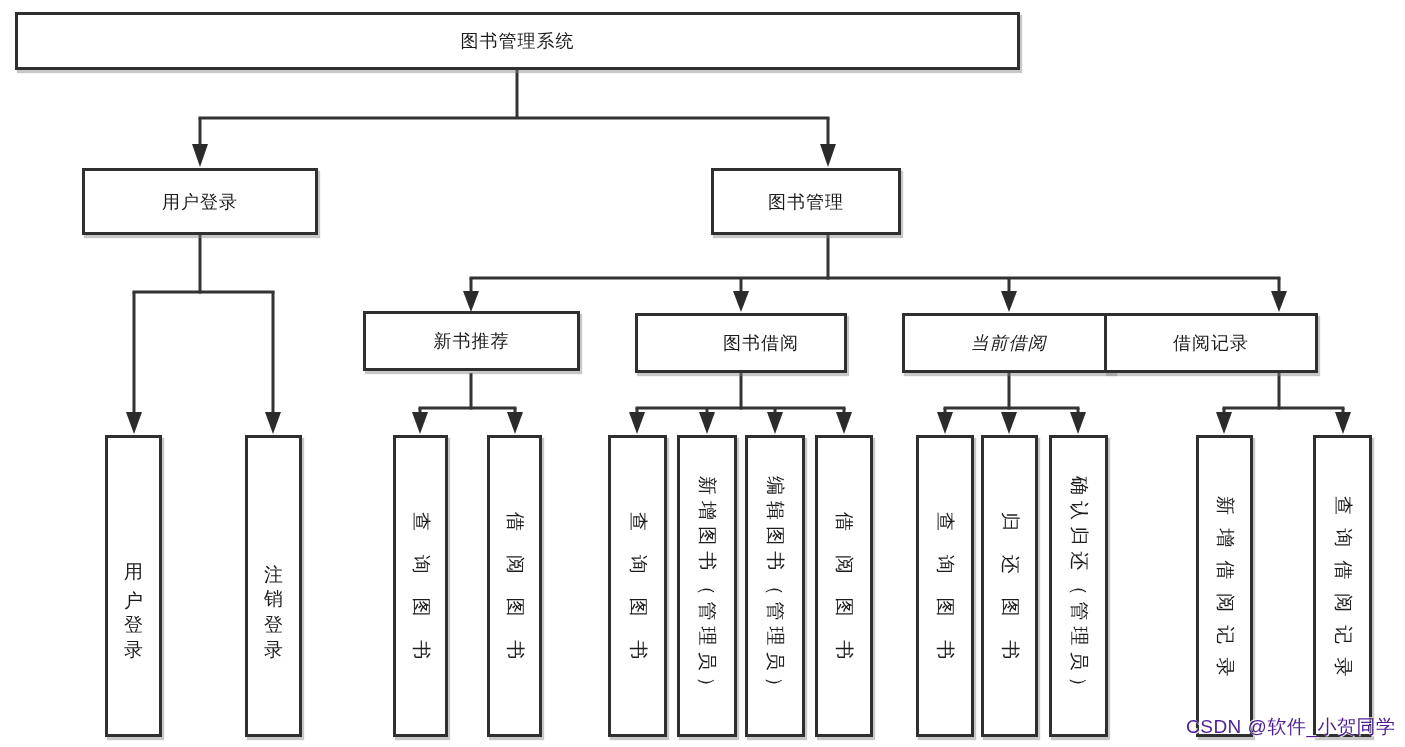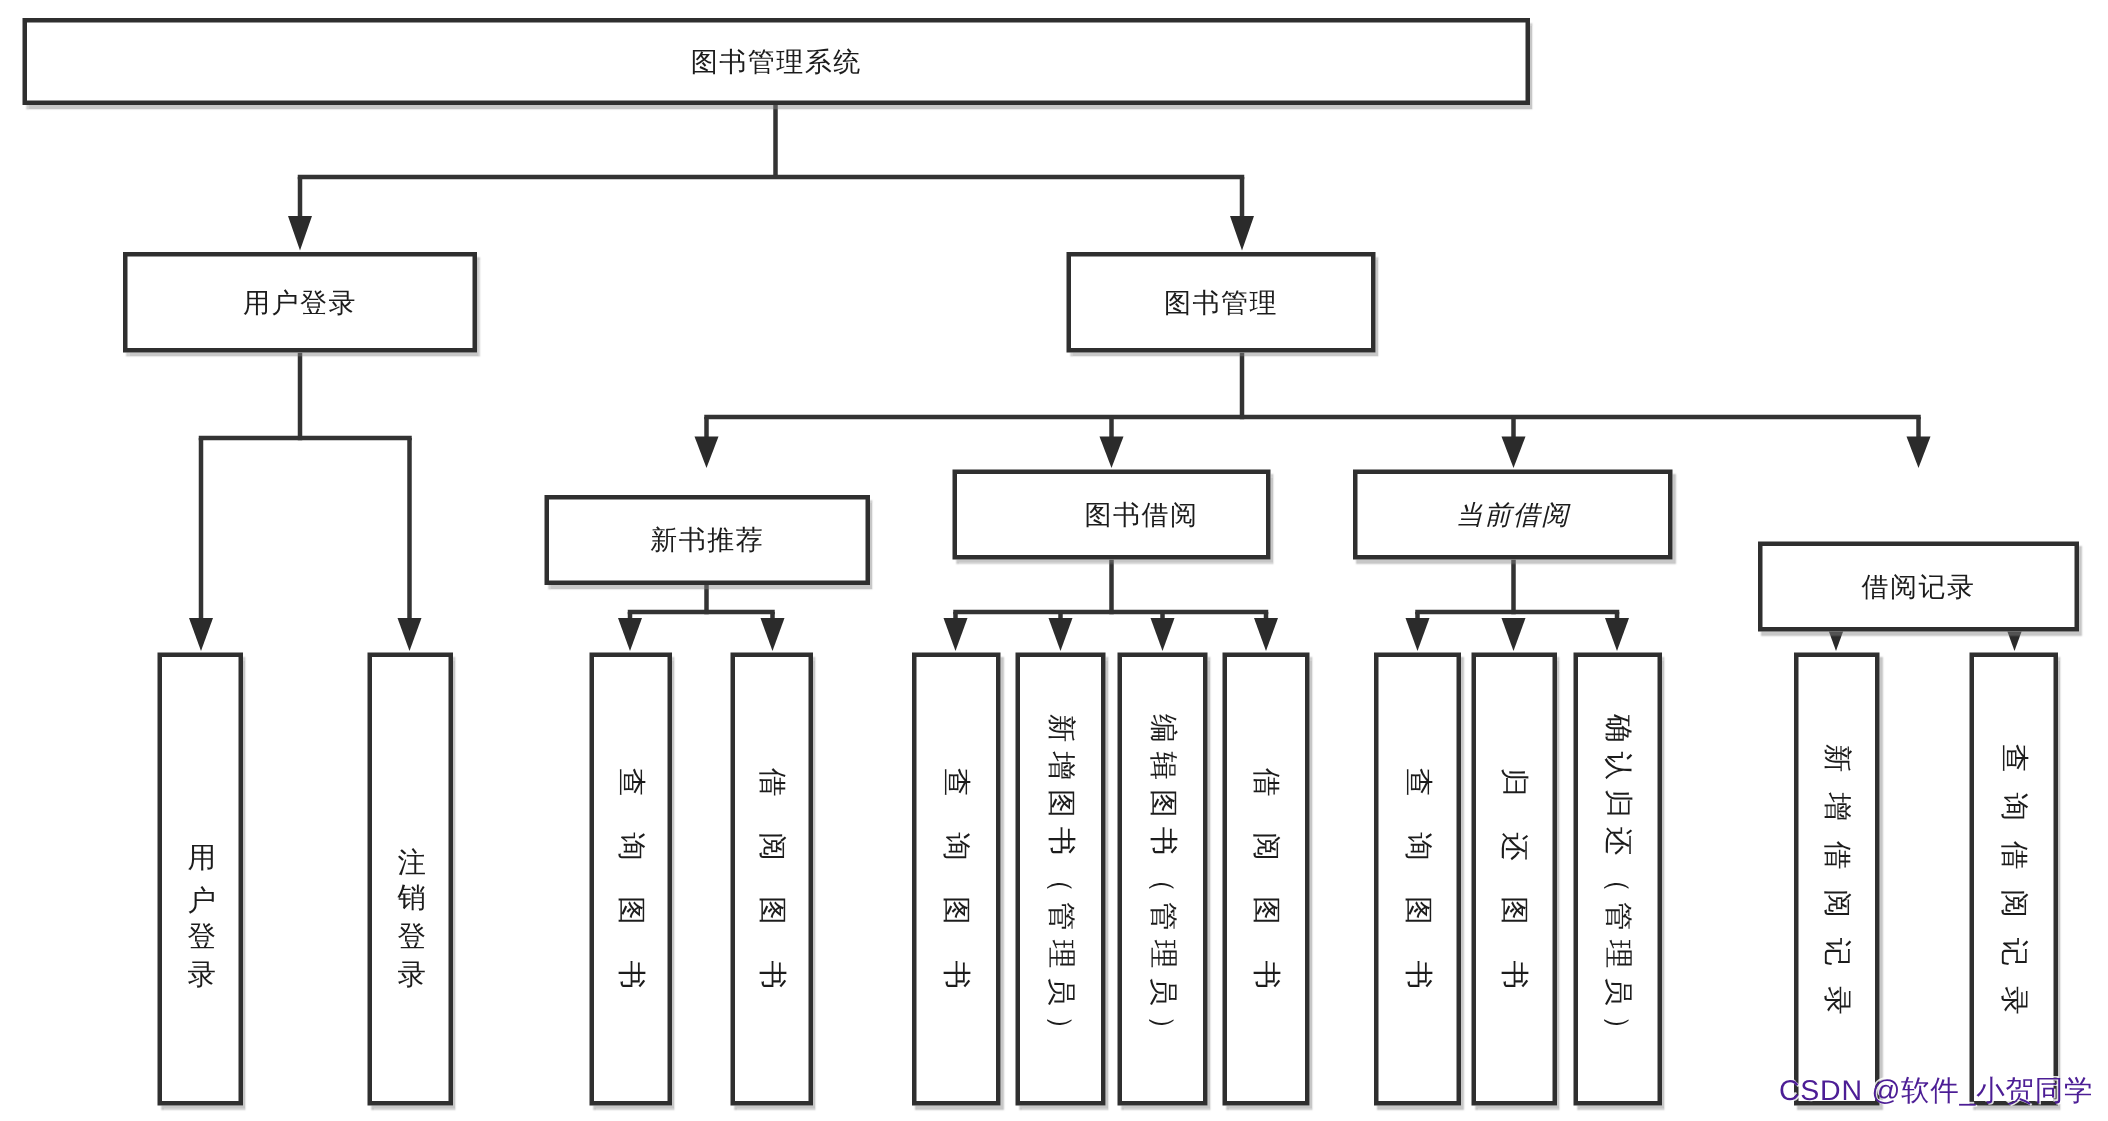--- a/index.html
+++ b/index.html
@@ -46,25 +46,25 @@
   .v-rot {
     writing-mode: vertical-rl;
     text-orientation: sideways;
   }
   .sp4 { letter-spacing: 1.25em; padding-top: 1.25em; }
   .sp6 { letter-spacing: 0.70em; padding-top: 0.70em; }
   .sp9 { letter-spacing: 0.32em; padding-top: 0.32em; }
   
   .n-root { left: 15px;  top: 12px;  width: 1005px; height: 58px; }
   .n-l2a  { left: 82px;  top: 168px; width: 236px;  height: 67px; }
-  .n-l2b  { left: 711px; top: 168px; width: 206px;  height: 67px; }
-  .n-l3a  { left: 363px; top: 330px; width: 217px;  height: 60px; }
+  .n-l2b  { left: 711px; top: 168px; width: 190px;  height: 67px; }
+  .n-l3a  { left: 363px; top: 311px; width: 217px;  height: 60px; }
   .n-l3b  { left: 635px; top: 313px; width: 212px;  height: 60px; padding-left: 40px; }
   .n-l3c  { left: 902px; top: 313px; width: 213px;  height: 60px; font-style: italic; }
-  .n-l3d  { left: 1172px;top: 313px; width: 214px;  height: 60px; margin-top: 48px; }
+  .n-l3d  { left: 1104px;top: 313px; width: 214px;  height: 60px; }
   .n-g1a  { left: 105px;  width: 57px; }
   .n-g1b  { left: 245px;  width: 57px; }
   .n-g2a  { left: 393px;  width: 55px; }
   .n-g2b  { left: 487px;  width: 55px; }
   .n-g3a  { left: 608px;  width: 59px; }
   .n-g3b  { left: 677px;  width: 60px; }
   .n-g3c  { left: 745px;  width: 60px; }
   .n-g3d  { left: 815px;  width: 58px; }
   .n-g4a  { left: 916px;  width: 58px; }
   .n-g4b  { left: 981px;  width: 57px; }

